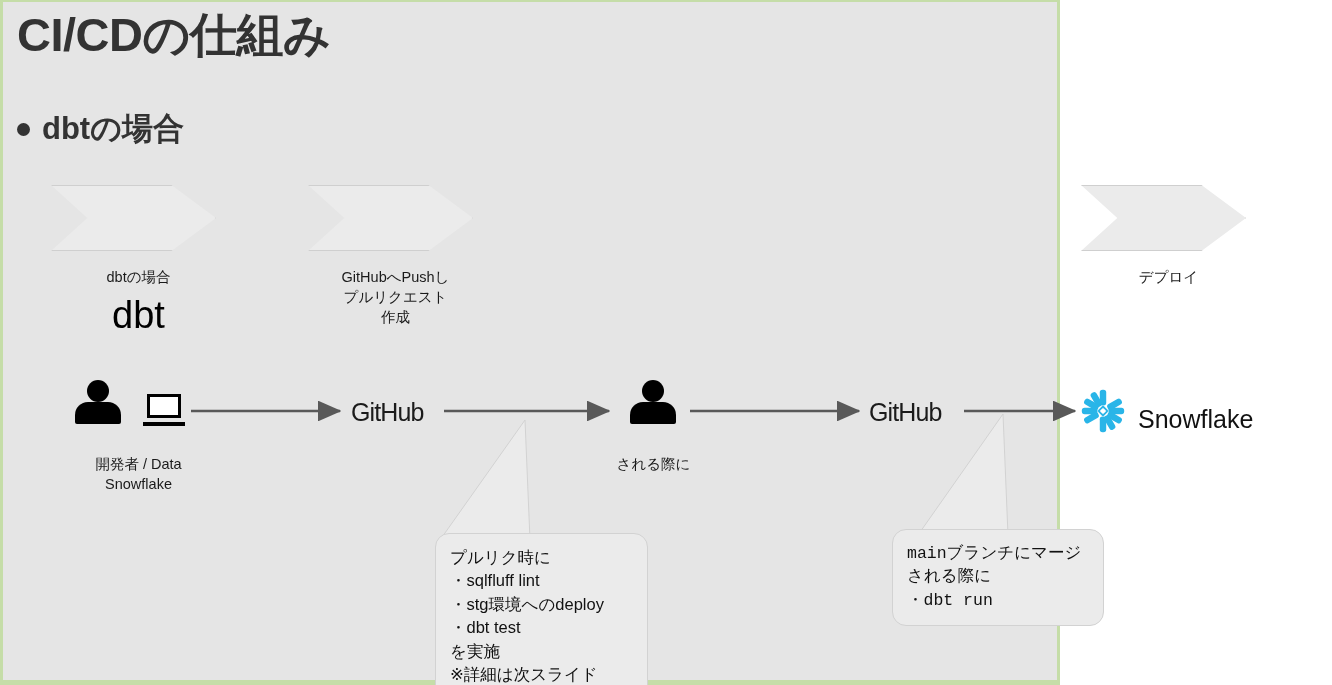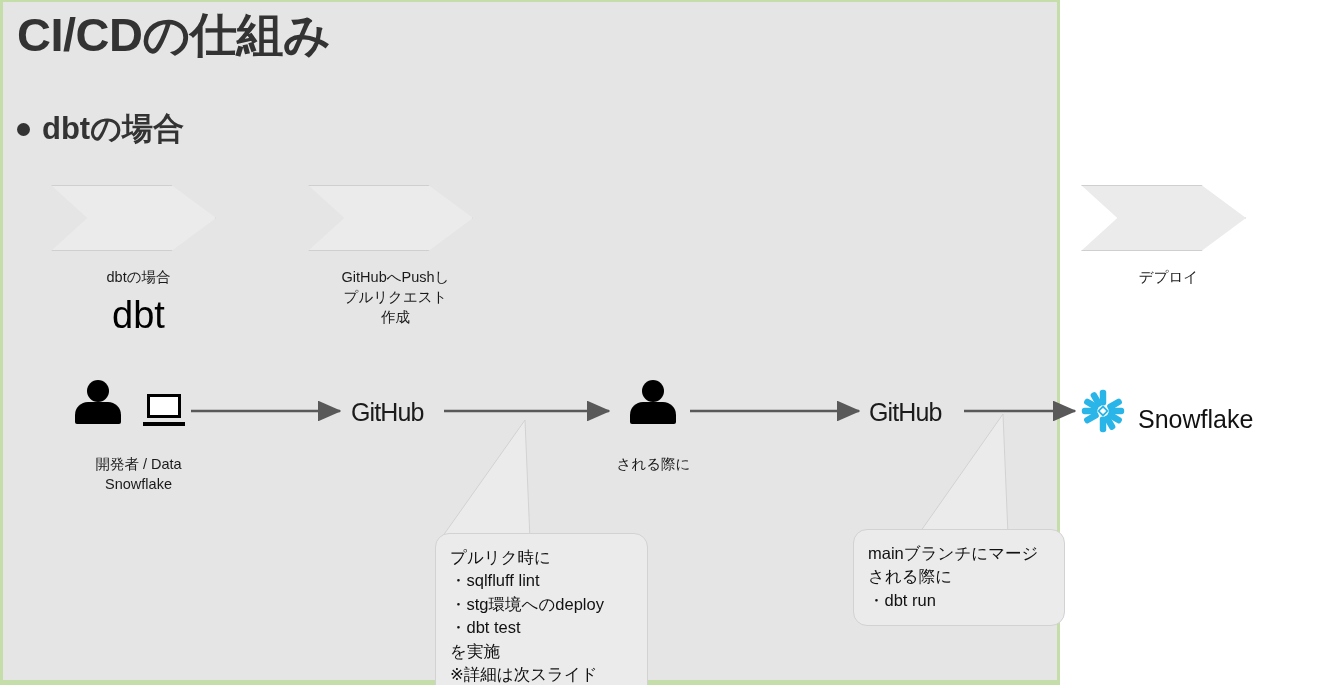--- a/index.html
+++ b/index.html
@@ -244,17 +244,17 @@
     <span class="sf-text">Snowflake</span>
   </div>
 
   <div class="callout" style="left:432px; top:531px; width:213px;">プルリク時に
 ・sqlfluff lint
 ・stg環境へのdeploy
 ・dbt test
 を実施
 ※詳細は次スライド</div>
 
-  <div class="callout" style="left:850px; top:527px; width:212px;">mainブランチにマージ
+  <div class="callout" style="left:889px; top:527px; width:212px;font-family:Liberation Mono, monospace;">mainブランチにマージ
 される際に
 ・dbt run</div>
 
 </div>
 
 </body></html>

